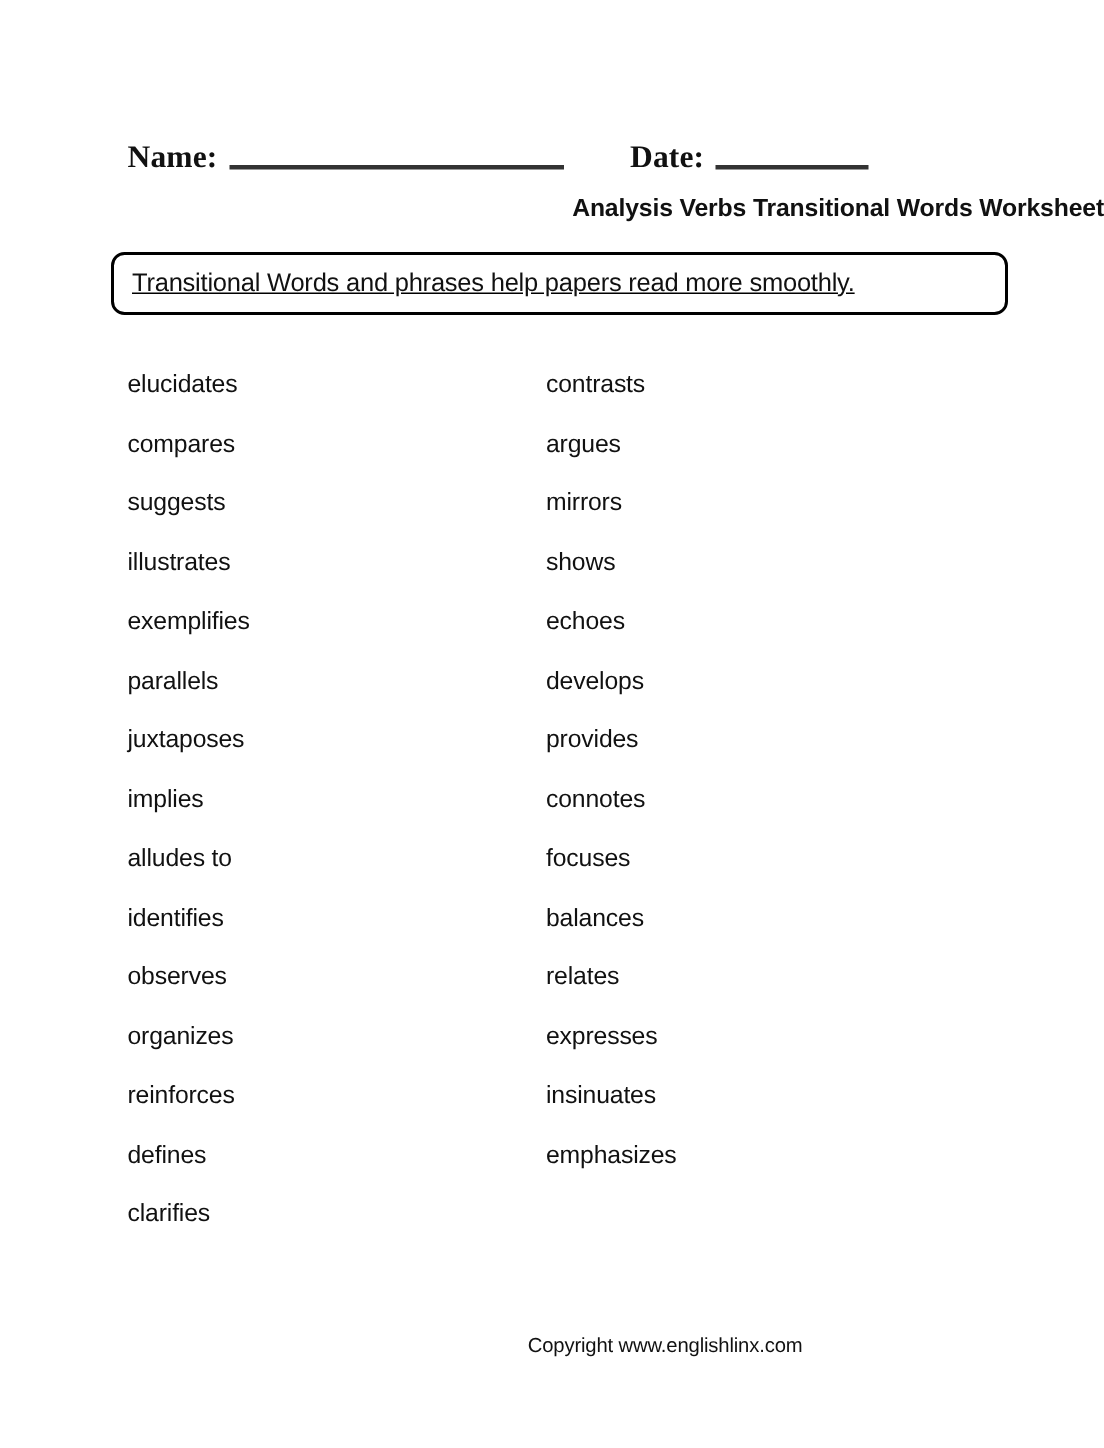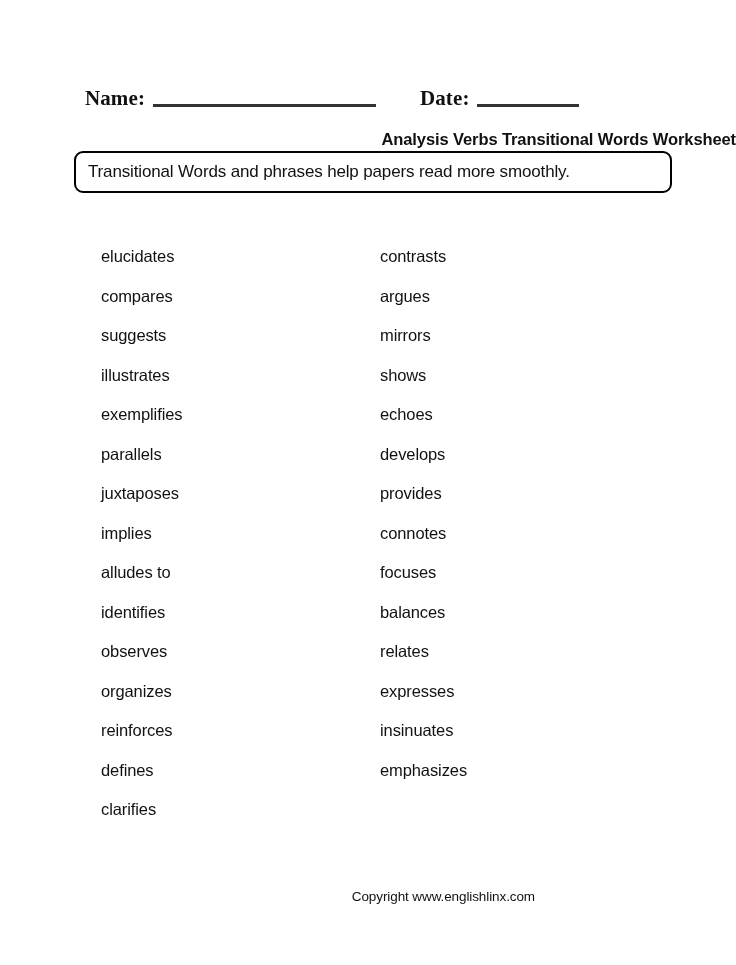--- a/index.html
+++ b/index.html
@@ -19,21 +19,21 @@
   .page {
     position: absolute;
     inset: 0;
     background: #ffffff;
   }
 
   
   .namedate-row {
     position: absolute;
     left: 0;
-    top: 76px;
+    top: 82px;
     width: 648px;
     height: 34px;
     text-align: right;
   }
   .field {
     position: absolute;
     display: flex;
     align-items: flex-end;
     height: 34px;
   }
@@ -71,50 +71,50 @@
     font-size: 16.5px;
     line-height: 20px;
     letter-spacing: -0.1px;
     color: #111111;
   }
 
   
   .instruction-box {
     position: absolute;
     left: 74px;
-    top: 151px;
+    top: 168px;
     width: 598px;
     height: 42px;
     box-sizing: border-box;
     border: 2.5px solid #000000;
     border-radius: 9px;
     background: #ffffff;
     display: flex;
     align-items: center;
+    text-decoration: underline;
   }
   .instruction-text {
     padding-left: 12px;
     font-family: "Liberation Sans", sans-serif;
     font-size: 17px;
     line-height: 20px;
     letter-spacing: -0.15px;
     color: #111111;
   }
 
   
   .word-columns {
     position: absolute;
     left: 0;
     top: 246px;
     width: 736px;
   }
   .word-column {
     position: absolute;
     top: 0;
-    margin-left: 16px;
   }
   .column-left  { left: 85px;  width: 290px; }
   .column-right { left: 364px; width: 290px; }
 
   .word-item {
     height: 39.5px;
     font-family: "Liberation Sans", sans-serif;
     font-size: 16.5px;
     line-height: 20px;
     letter-spacing: -0.1px;

